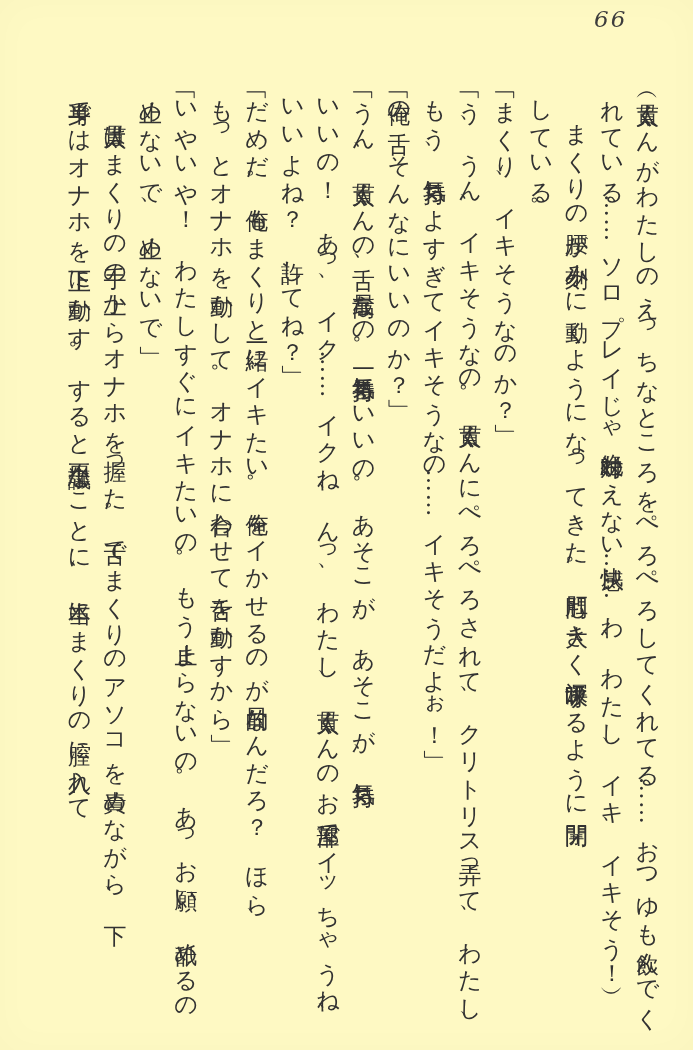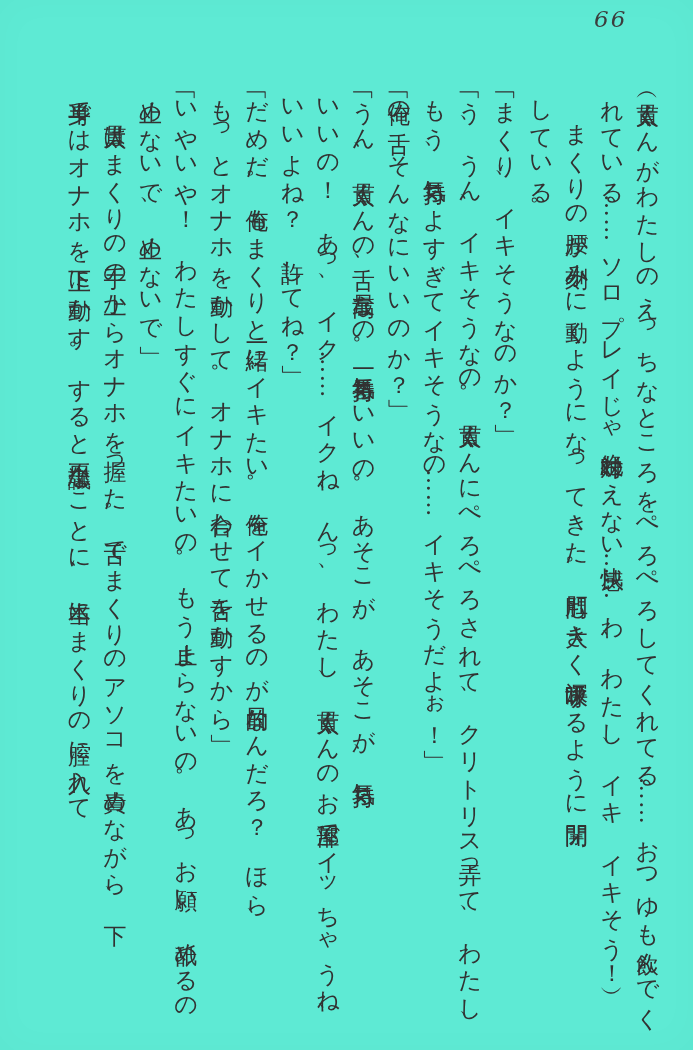--- a/index.html
+++ b/index.html
@@ -42,21 +42,21 @@
   .text-line {
     white-space: nowrap;
   }
   .text-line.indent {
     text-indent: 1em;
   }
 </style>
 </head>
 <body>
 
-<div class="page" style="background: #5eead4;">
+<div class="page" style="background: #fef9c3;">
   <div class="page-number" style="color: rgb(60, 60, 60);">66</div>
   <div class="text-block" style="color: rgb(50, 50, 50);">
       <div class="text-line">（貫太くんがわたしのえっちなところをぺろぺろしてくれてる……おつゆも飲んでく</div>
       <div class="text-line">れている……ソロプレイじゃ絶対味わえない快感……わ、わたし、イキ、イキそう！）</div>
       <div class="text-line indent">まくりの腰が小刻みに動くようになってきた。肛門も大きく深呼吸するように開閉</div>
       <div class="text-line">している。</div>
       <div class="text-line">「まくり、イキそうなのか？」</div>
       <div class="text-line">「う、うん、イキそうなの。貫太くんにぺろぺろされて、クリトリス弄って、わたし、</div>
       <div class="text-line">もう、気持ちよすぎてイキそうなの……イキそうだよぉ！」</div>
       <div class="text-line">「俺の舌、そんなにいいのか？」</div>

